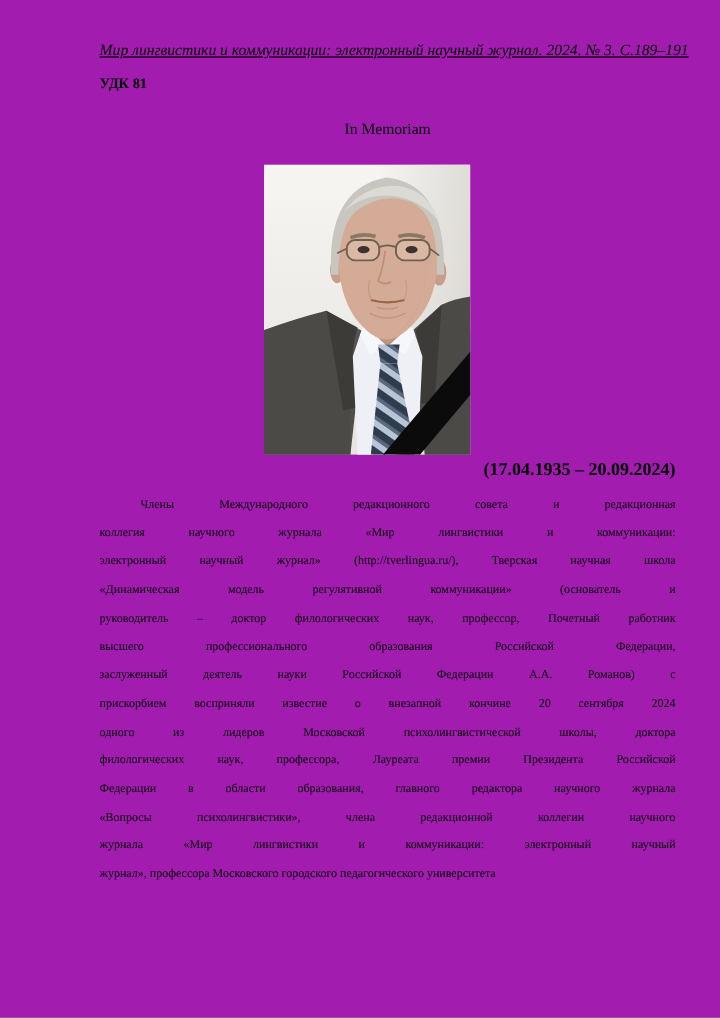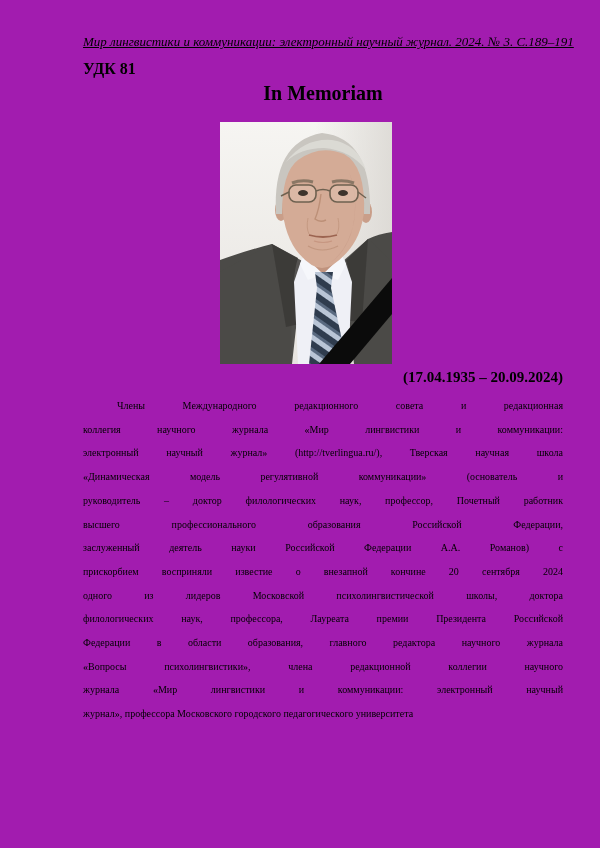--- a/index.html
+++ b/index.html
@@ -22,30 +22,30 @@
     font-size: 13px;
     font-style: italic;
     text-align: center;
     text-decoration: underline;
     white-space: nowrap;
   }
   .udc {
     margin-top: 9px;
     height: 20px;
     line-height: 20px;
-    font-size: 16px;
+    font-size: 12px;
     font-weight: bold;
     text-align: left;
   }
   .section-title {
-    margin-top: 4px;
+    margin-top: 19px;
     height: 20px;
     line-height: 20px;
-    font-size: 20px;
-    font-weight: bold;
+    font-size: 13px;
+    font-weight: normal;
     text-align: center;
   }
   .photo-wrap {
     margin-top: 19px;
     margin-left: 137px;
     width: 172px;
     height: 242px;
   }
   .photo-wrap svg { display: block; }
   .person-name {

